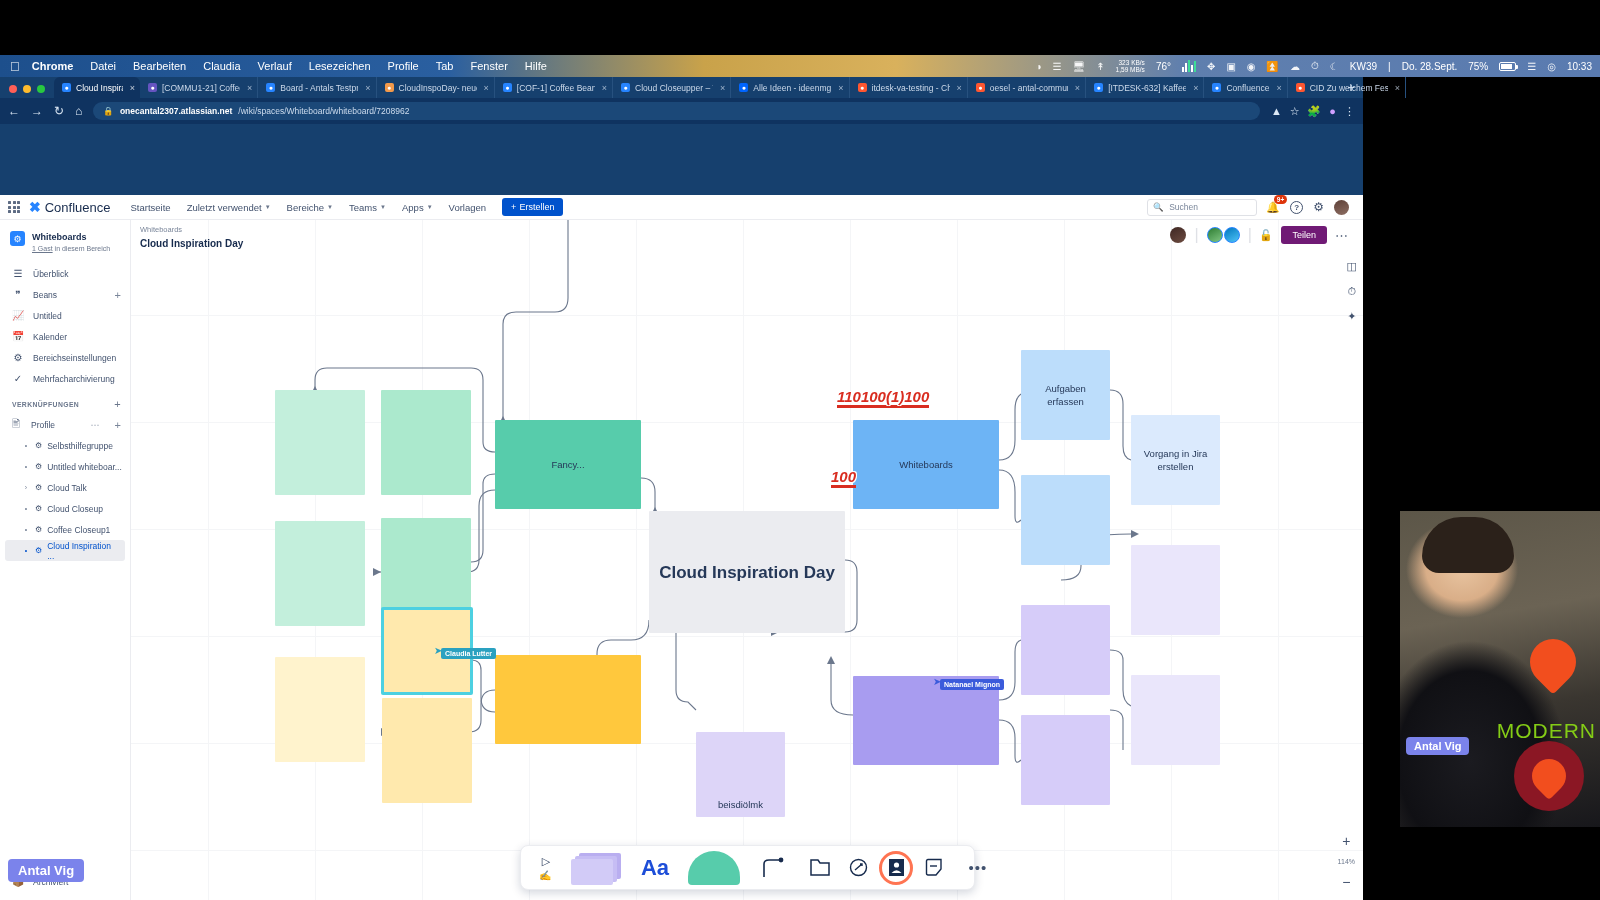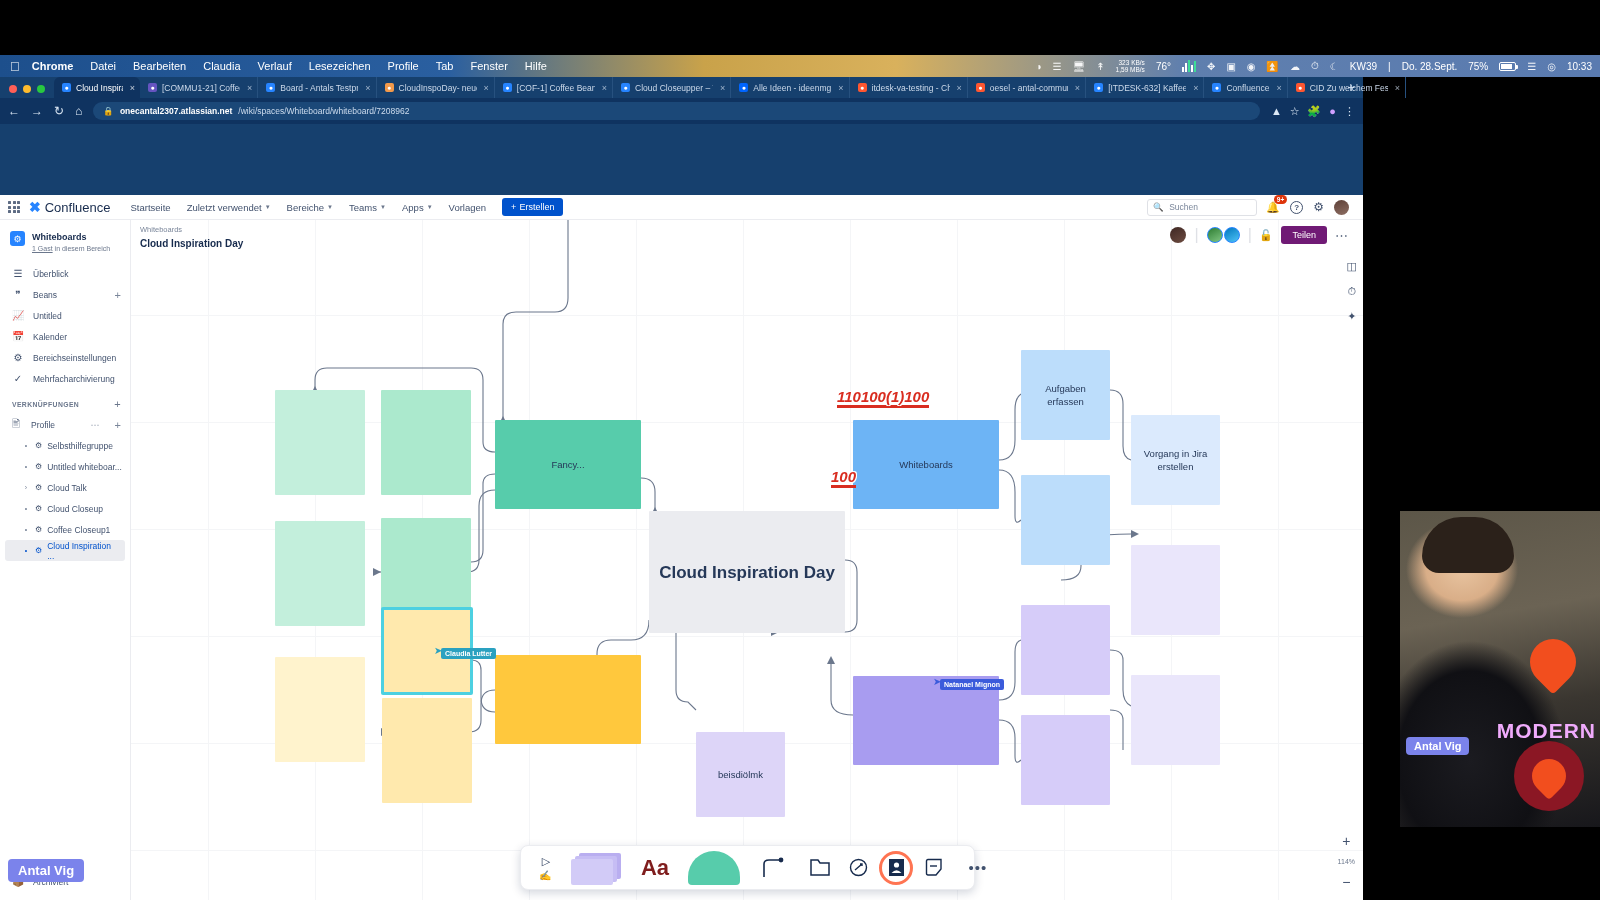--- a/index.html
+++ b/index.html
@@ -127,21 +127,21 @@
 
   
   .cam { position:absolute; right:0; top:511px; width:200px; height:316px; background:#000; overflow:hidden; }
   .camimg { position:absolute; inset:0; background:
       radial-gradient(ellipse 80px 70px at 62px 58px, #e8c4a0 0%, #d9ae88 45%, rgba(217,174,136,0) 70%),
       radial-gradient(ellipse 120px 150px at 70px 250px, #1b1b20 0%, #101014 60%, rgba(16,16,20,0) 80%),
       linear-gradient(170deg,#5c5648 0%,#6b6354 34%,#3a3630 62%,#17171b 100%); }
   .camhair { position:absolute; left:22px; top:6px; width:92px; height:56px; border-radius:46px 46px 20px 20px; background:#2b211a; }
   .camlogo { position:absolute; right:10px; top:128px; width:74px; height:74px; }
   .camlogo .flame { width:46px; height:46px; border-radius:50% 50% 50% 4px; background:#f24e1e; transform:rotate(-45deg); margin:0 auto; }
-  .camtext { position:absolute; right:4px; top:208px; color:#f0abfc; font-size:21px; font-weight:bold; letter-spacing:1px; }
+  .camtext { position:absolute; right:4px; top:208px; color:#84cc16; font-size:21px; font-weight:normal; letter-spacing:1px; }
   .camname { position:absolute; left:6px; top:226px; background:#7b83eb; color:#fff; font-size:11px; font-weight:bold; padding:3px 8px; border-radius:4px; }
   .camlogo2 { position:absolute; right:16px; bottom:16px; width:70px; height:70px; border-radius:50%; background:#8b1724; display:flex; align-items:center; justify-content:center; }
   .camlogo2 .f2 { width:34px; height:34px; border-radius:50% 50% 50% 4px; background:#f24e1e; transform:rotate(-45deg); }
 
   
   .namechip { position:absolute; left:8px; bottom:18px; background:#7b83eb; color:#fff;
               font-size:13px; font-weight:bold; padding:4px 10px; border-radius:4px; }
 </style>
 </head>
 <body>
@@ -524,21 +524,21 @@
             </div>
             <div class="note" style="left: 251px; top: 478px; width: 90px; height: 105px; background: rgb(255, 233, 173); font-size: 9.5px;">
               <span></span>
             </div>
             <div class="note" style="left: 364px; top: 435px; width: 146px; height: 89px; background: rgb(255, 200, 61); font-size: 9.5px;">
               <span></span>
             </div>
             <div class="note bigtxt" style="left: 518px; top: 291px; width: 196px; height: 122px; background: rgb(235, 236, 240); font-size: 17px;">
               <span>Cloud Inspiration Day</span>
             </div>
-            <div class="note" style="left: 565px; top: 512px; width: 89px; height: 85px; background: rgb(221, 213, 248); font-size: 9.5px;">
+            <div class="note" style="left: 565px; top: 512px; width: 89px; height: 85px; background: rgb(221, 213, 248); font-size: 9.5px; align-items: flex-end;">
               <span>beisdiölmk</span>
             </div>
             <div class="note" style="left: 722px; top: 200px; width: 146px; height: 89px; background: rgb(109, 180, 245); font-size: 9.5px;">
               <span>Whiteboards</span>
             </div>
             <div class="note" style="left: 890px; top: 130px; width: 89px; height: 90px; background: rgb(188, 221, 251); font-size: 9.5px;">
               <span>Aufgaben erfassen</span>
             </div>
             <div class="note" style="left: 890px; top: 255px; width: 89px; height: 90px; background: rgb(188, 221, 251); font-size: 9.5px;">
               <span></span>
@@ -578,21 +578,21 @@
           </div>
           <div class="titem" style="min-width:62px">
             <span style="display:inline-block;position:relative;width:50px;height:30px">
               <span style="position:absolute;left:8px;top:0;width:42px;height:26px;background:#b9aef0;border-radius:2px;display:block"></span>
               <span style="position:absolute;left:4px;top:3px;width:42px;height:26px;background:#c6bdf4;border-radius:2px;display:block"></span>
               <span style="position:absolute;left:0;top:6px;width:42px;height:26px;background:#d2cbf7;border-radius:2px;display:block"></span>
             </span>
           </div>
           <div class="tsep"></div>
           <div class="titem" style="min-width:44px">
-            <span style="font-size:22px;font-weight:bold;color:#7f1d1d">Aa</span>
+            <span style="font-size:22px;font-weight:bold;color:#1d4ed8">Aa</span>
           </div>
           <div class="tsep"></div>
           <div class="titem" style="min-width:62px">
             <span style="display:block;width:52px;height:34px;background:#57ccab;border-radius:26px 26px 4px 4px"></span>
           </div>
           <div class="tsep"></div>
           <div class="titem" style="min-width:44px">
             <svg width="26" height="26" viewBox="0 0 26 26">
               <path d="M4 22 L4 9 Q4 5 9 5 L20 5" fill="none" stroke="#172b4d" stroke-width="1.6"></path>
               <circle cx="21" cy="5" r="2.4" fill="#172b4d"></circle>

